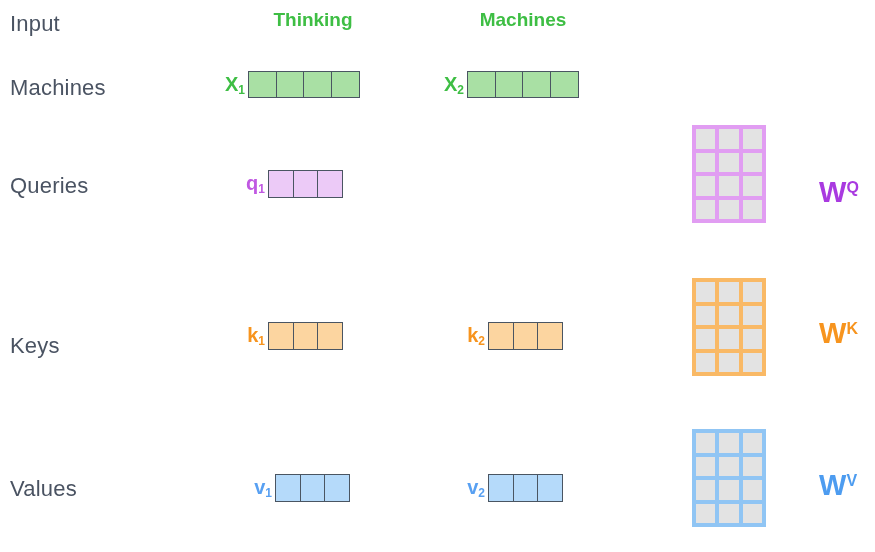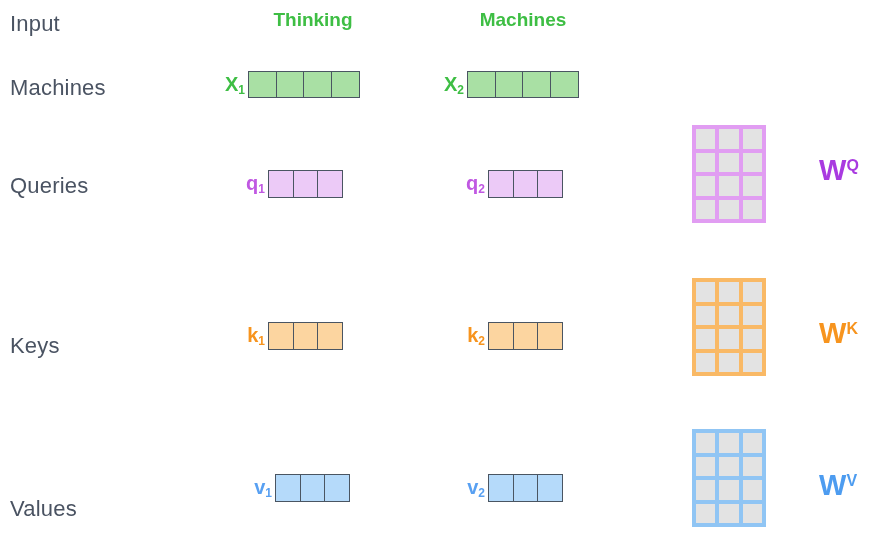--- a/index.html
+++ b/index.html
@@ -114,21 +114,21 @@
 </style>
 </head>
 <body>
 
 <div class="canvas">
 
   <div class="rlabel" style="top:11px">Input</div>
   <div class="rlabel" style="top:75px">Machines</div>
   <div class="rlabel" style="top:173px">Queries</div>
   <div class="rlabel" style="top:333px">Keys</div>
-  <div class="rlabel" style="top:496px">Values</div>
+  <div class="rlabel" style="top:476px">Values</div>
 
   <div class="word w1">Thinking</div>
   <div class="word w2">Machines</div>
 
   <div class="vec emb" style="left:219px; top:71px">
     <span class="vlabel green-t"><span>X</span><span class="sub">1</span></span>
     <div class="cells">
         <div class="cell"></div>
         <div class="cell"></div>
         <div class="cell"></div>
@@ -146,28 +146,20 @@
   </div>
 
   <div class="vec qrow" style="left:239px; top:170px">
     <span class="vlabel purple-t"><span>q</span><span class="sub">1</span></span>
     <div class="cells">
         <div class="cell"></div>
         <div class="cell"></div>
         <div class="cell"></div>
       </div>
   </div>
-  <div class="vec qrow" style="left:459px; top:170px">
-    <span class="vlabel purple-t"><span>q</span><span class="sub">2</span></span>
-    <div class="cells">
-        <div class="cell"></div>
-        <div class="cell"></div>
-        <div class="cell"></div>
-      </div>
-  </div>
 
   <div class="vec krow" style="left:239px; top:322px">
     <span class="vlabel orange-t"><span>k</span><span class="sub">1</span></span>
     <div class="cells">
         <div class="cell"></div>
         <div class="cell"></div>
         <div class="cell"></div>
       </div>
   </div>
   <div class="vec krow" style="left:459px; top:322px">
@@ -232,17 +224,17 @@
       <div class="cell"></div>
       <div class="cell"></div>
       <div class="cell"></div>
       <div class="cell"></div>
       <div class="cell"></div>
       <div class="cell"></div>
       <div class="cell"></div>
       <div class="cell"></div>
     </div>
 
-  <div class="wlabel wq" style="top:156px"><span>W</span><span class="sup">Q</span></div>
+  <div class="wlabel wq" style="top:178px"><span>W</span><span class="sup">Q</span></div>
   <div class="wlabel wk" style="top:319px"><span>W</span><span class="sup">K</span></div>
   <div class="wlabel wv" style="top:471px"><span>W</span><span class="sup">V</span></div>
 
 </div>
 
 </body></html>

